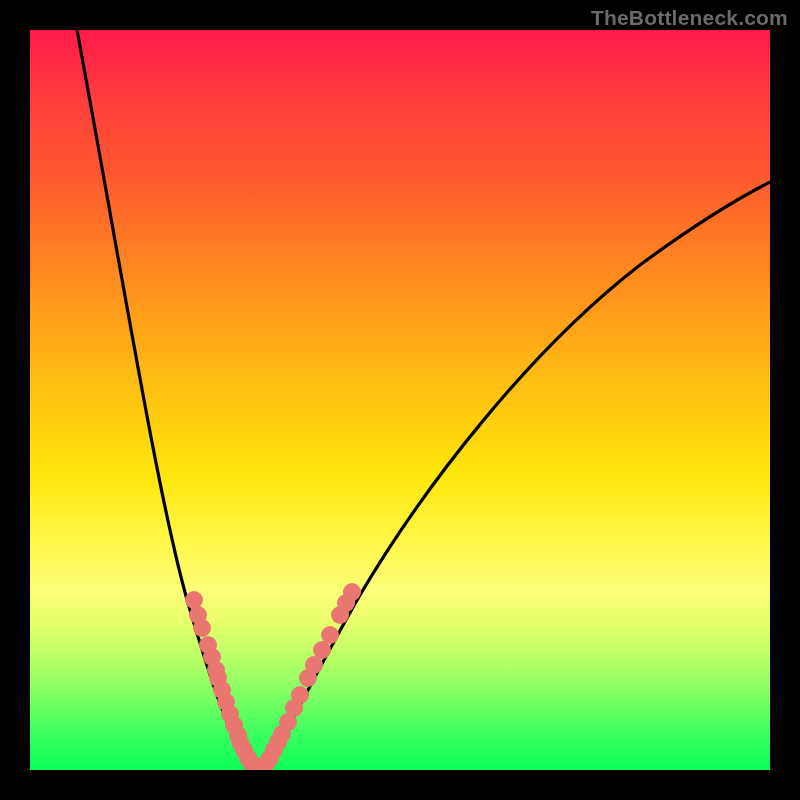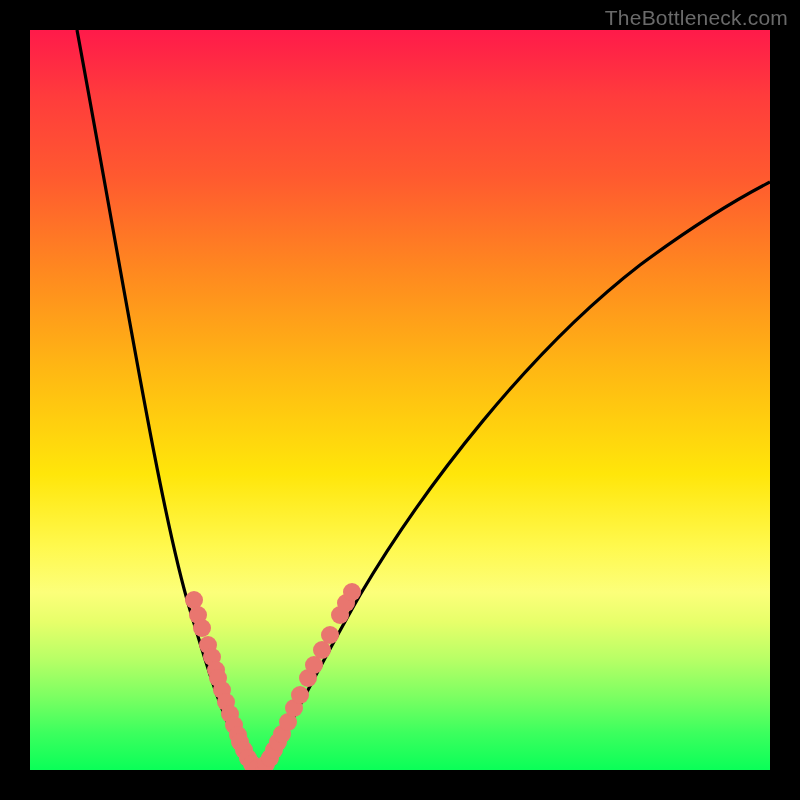--- a/index.html
+++ b/index.html
@@ -31,21 +31,21 @@
       #7dff62 90%,
       #3cff5e 95%,
       #0aff58 100%);
   }
   .watermark {
     position: absolute;
     top: 6px;
     right: 12px;
     color: #6a6a6a;
     font-size: 21px;
-    font-weight: 400;
+    font-weight: 700;
     letter-spacing: 0.2px;
   }
   svg.curves {
     position: absolute;
     left: 0;
     top: 0;
     width: 740px;
     height: 740px;
   }
   .dot {

